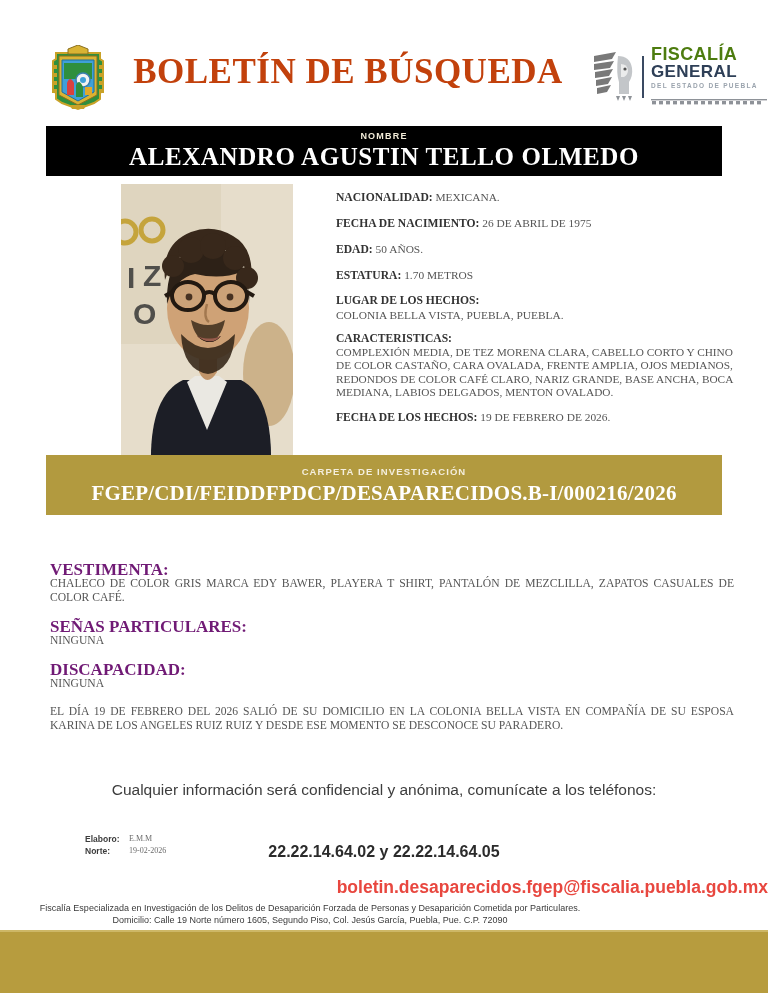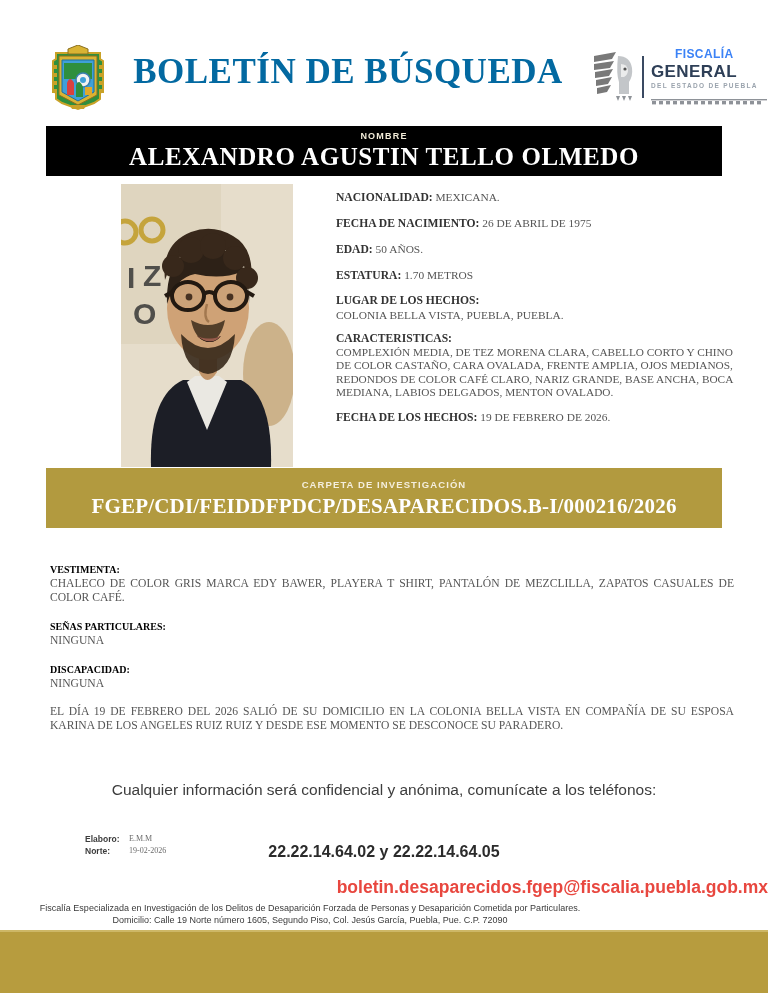--- a/index.html
+++ b/index.html
@@ -31,21 +31,21 @@
   .crest {
     position: absolute;
     left: 50px; top: 45px;
     width: 56px; height: 66px;
   }
   .title-main {
     position: absolute;
     left: 118px; top: 50px;
     width: 460px;
     text-align: center;
-    color: #0369a1;
+    color: #c2410c;
     font-family: "Liberation Serif", serif;
     font-weight: bold;
     font-size: 35px;
     letter-spacing: 0.5px;
     line-height: 44px;
     white-space: nowrap;
   }
   .fiscalia-logo {
     position: absolute;
     left: 592px; top: 48px;
@@ -57,25 +57,24 @@
   .fg-divider {
     width: 2px; height: 42px;
     background: #3a4a62;
     margin: 0 7px 0 2px;
     flex: none;
   }
   .fg-words { flex: none; }
   .fg-l1 {
     font-family: "Liberation Sans", sans-serif;
     font-weight: bold;
-    font-size: 12px;
-    color: #3b82f6;
+    font-size: 18px;
+    color: #4d7c0f;
     letter-spacing: 0.4px;
     line-height: 17px;
-    margin-left: 24px;
   }
   .fg-l2 {
     font-family: "Liberation Sans", sans-serif;
     font-weight: bold;
     font-size: 17px;
     color: #2e3f57;
     letter-spacing: 0.4px;
     line-height: 18px;
   }
   .fg-l3 {
@@ -149,21 +148,21 @@
     text-align: justify;
     line-height: 13.4px;
     color: #555555;
     font-size: 11.3px;
   }
   .d-sub { line-height: 14px; color: #555555; }
 
   
   .case-banner {
     position: absolute;
-    left: 46px; top: 468px;
+    left: 46px; top: 455px;
     width: 676px; height: 60px;
     background: #B29A3F;
     display: flex;
     flex-direction: column;
     align-items: center;
     justify-content: center;
   }
   .case-label {
     font-family: "Liberation Sans", sans-serif;
     font-size: 9.5px;
@@ -187,22 +186,22 @@
   .lower {
     position: absolute;
     left: 50px; top: 562px;
     width: 684px;
     font-family: "Liberation Serif", serif;
     color: #555555;
   }
   .sec { margin-bottom: 14px; }
   .sec-key {
     font-weight: bold;
-    color: #000000;
-    font-size: 10px;
+    color: #701a75;
+    font-size: 17px;
     line-height: 15px;
     display: block;
   }
   .sec-val {
     font-size: 11.6px;
     line-height: 14px;
     color: #555555;
     text-align: justify;
     display: block;
   }

